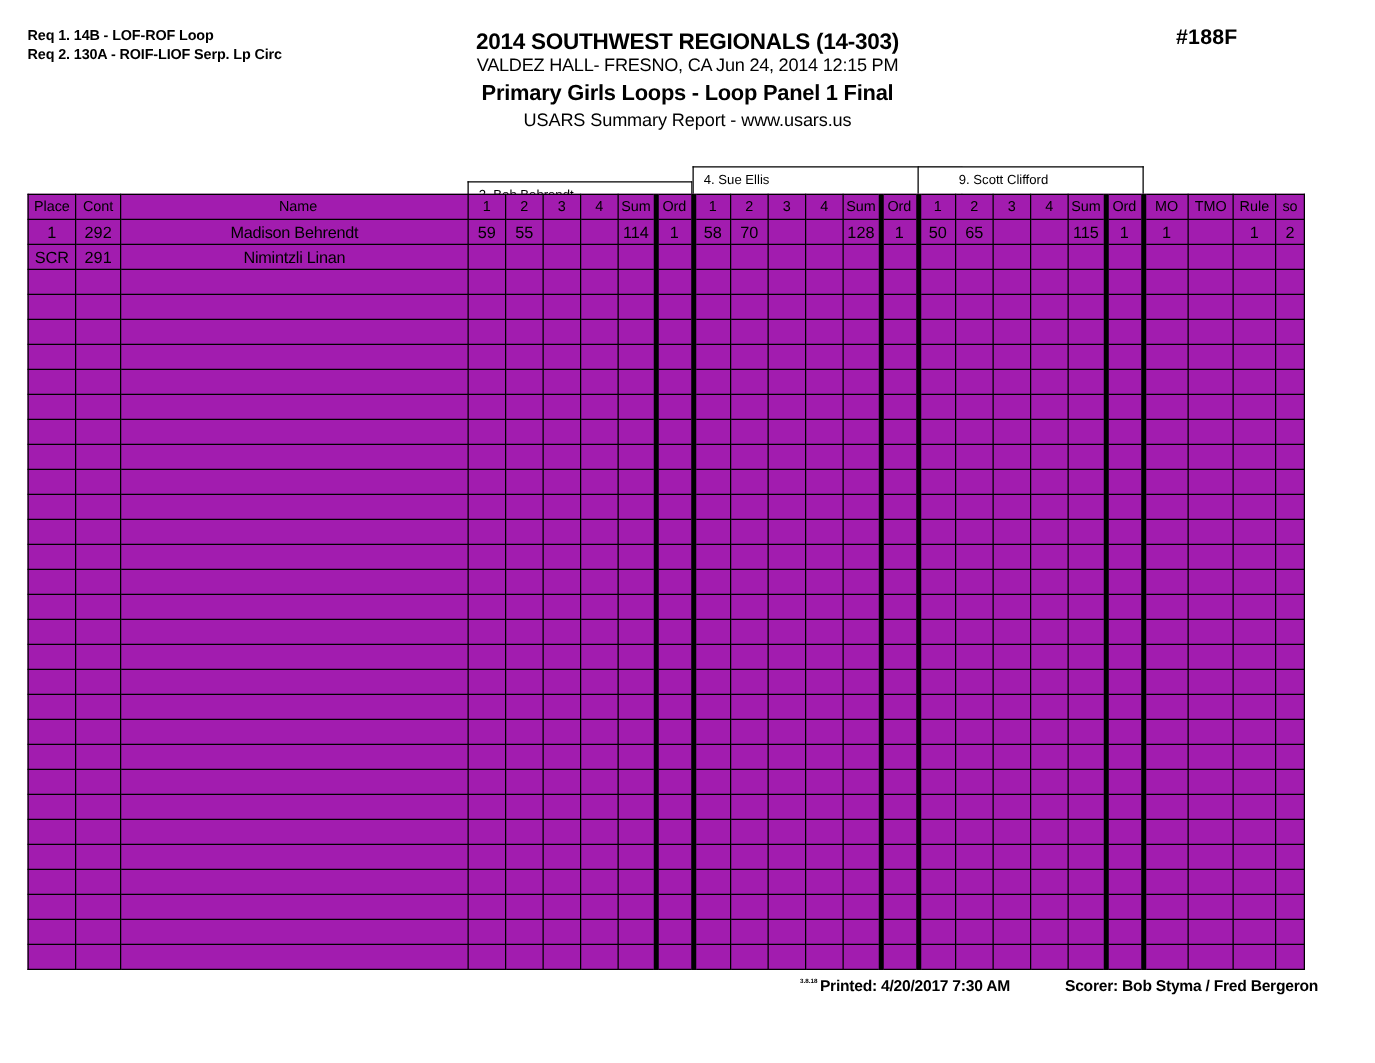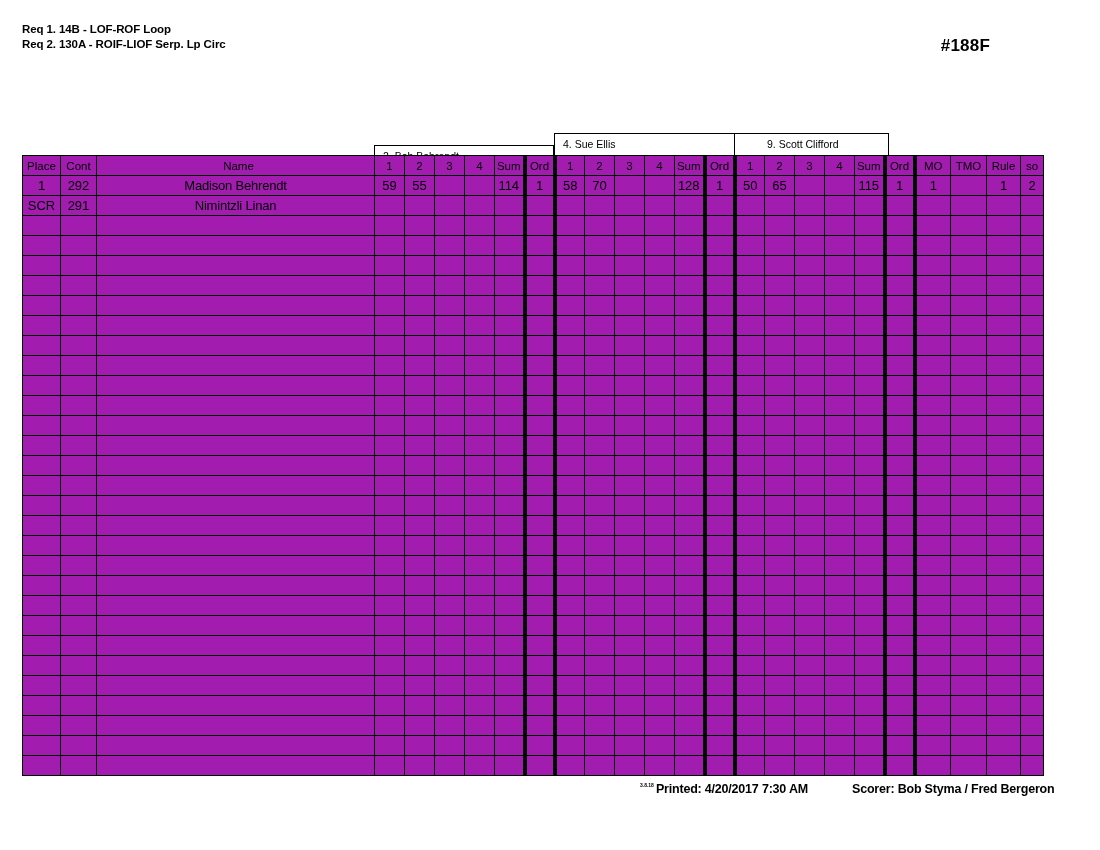--- a/index.html
+++ b/index.html
@@ -62,21 +62,21 @@
   }
   .t-source {
     font-size: 14.5px;
     font-weight: normal;
     line-height: 22px;
     letter-spacing: -0.1px;
   }
   #event-code {
     position: absolute;
     right: 78px;
-    top: 36px;
+    top: 20px;
     font-size: 17px;
     font-weight: bold;
     letter-spacing: 0.2px;
   }
 
   
   #judge-strip {
     position: absolute;
     left: 22px;
     top: 133px;
@@ -182,28 +182,34 @@
 </head>
 <body>
 
 <div id="report-header">
 
   <div id="req-block">
     <div>Req 1.  14B - LOF-ROF Loop</div>
     <div>Req 2.  130A - ROIF-LIOF Serp. Lp Circ</div>
   </div>
 
+  <div id="title-block">
+    <div class="t-event">2014 SOUTHWEST REGIONALS (14-303)</div>
+    <div class="t-venue">VALDEZ HALL- FRESNO, CA  Jun 24, 2014  12:15 PM</div>
+    <div class="t-class">Primary Girls Loops - Loop Panel 1 Final</div>
+    <div class="t-source">USARS Summary Report - www.usars.us</div>
+  </div>
 
   <div id="event-code">#188F</div>
 </div>
 
 <div id="judge-strip">
   <div class="judge-banner" style="left:352px; width:180px;margin-top:12px;">2.  Bob Behrendt</div>
   <div class="judge-banner" style="left:532px; width:216px;">4.  Sue Ellis</div>
-  <div class="judge-banner" style="left:712px; width:155px;padding-left:32px;">9.  Scott Clifford</div>
+  <div class="judge-banner" style="left:712px; width:181px;padding-left:32px;">9.  Scott Clifford</div>
 </div>
 
 <table id="score-table">
   <colgroup>
     <col style="width:38px">
     <col style="width:36px">
     <col style="width:278px">
     <col style="width:30px">
       <col style="width:30px">
       <col style="width:30px">

